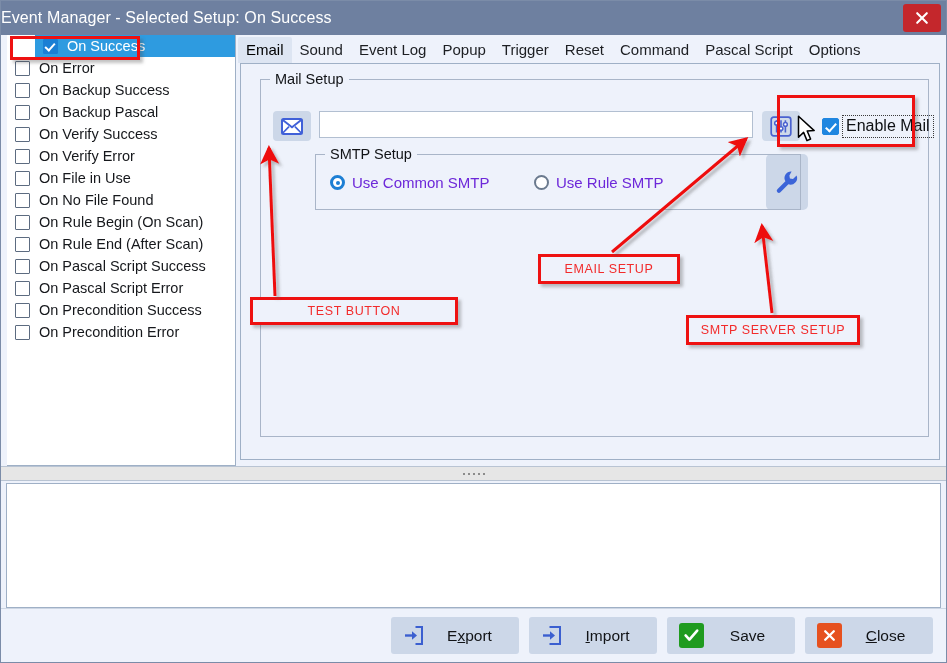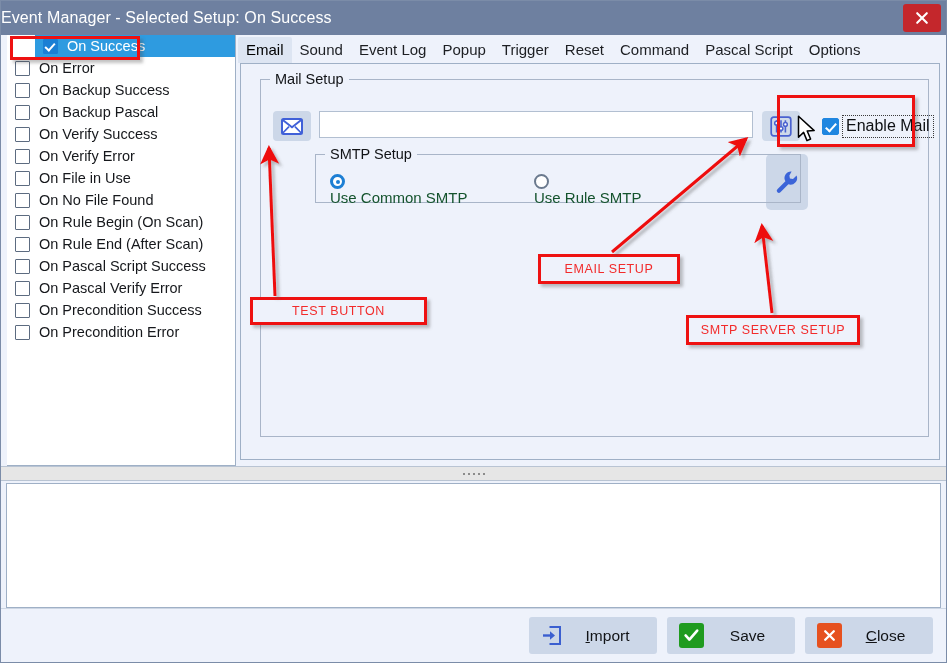--- a/index.html
+++ b/index.html
@@ -180,21 +180,21 @@
     color: #111316;
     white-space: nowrap;
   }
 
   #gb-mail {
     left: 11px; top: 15px;
     width: 669px; height: 358px; margin-left: 8px;
   }
   #gb-smtp {
     left: 54px; top: 74px;
-    width: 486px; height: 49px;
+    width: 486px; height: 56px;
   }
 
   
   .icon-btn {
     position: absolute;
     background: #ccd7e8;
     border-radius: 4px;
     display: flex;
     align-items: center;
     justify-content: center;
@@ -216,25 +216,25 @@
     padding: 0 5px;
     color: #111;
     outline: none;
     font-family: "Liberation Sans", sans-serif;
   }
 
   
   .radio-item {
     position: absolute;
     display: flex;
+    align-items: center;
     font-size: 15px;
-    color: #14532d;
+    color: #6d28d9;
     cursor: pointer;
     white-space: nowrap;
-    flex-direction: column;
   }
   #radio-common { left: 14px; top: 19px; }
   #radio-rule   { left: 218px; top: 19px; }
   .radio-dot {
     width: 15px; height: 15px;
     border-radius: 50%;
     border: 2px solid #6b7a8e;
     background: #fff;
     margin-right: 7px;
     box-sizing: border-box;
@@ -386,21 +386,21 @@
     letter-spacing: 0.6px;
     display: flex;
     align-items: center;
     justify-content: center;
     box-shadow: 3px 3px 3px rgba(80,80,80,0.35);
     white-space: nowrap;
   }
   #an-box-onsuccess { left: 10px; top: 36px; width: 130px; height: 24px; }
   #an-box-enable    { left: 777px; top: 95px; width: 138px; height: 52px; }
 
-  #an-lbl-test  { left: 250px; top: 297px; width: 177px; height: 28px; }
+  #an-lbl-test  { left: 250px; top: 297px; width: 208px; height: 28px; }
   #an-lbl-email { left: 538px; top: 254px; width: 142px; height: 30px; }
   #an-lbl-smtp  { left: 686px; top: 315px; width: 174px; height: 30px; }
 
   #cursor {
     position: absolute;
     left: 797px; top: 115px;
     z-index: 60;
     pointer-events: none;
   }
 </style>
@@ -460,21 +460,21 @@
         <div class="event-row">
           <span class="evt-check"></span>
           <span>On Rule End (After Scan)</span>
         </div>
         <div class="event-row">
           <span class="evt-check"></span>
           <span>On Pascal Script Success</span>
         </div>
         <div class="event-row">
           <span class="evt-check"></span>
-          <span>On Pascal Verify Error</span>
+          <span>On Pascal Script Error</span>
         </div>
         <div class="event-row">
           <span class="evt-check"></span>
           <span>On Precondition Success</span>
         </div>
         <div class="event-row">
           <span class="evt-check"></span>
           <span>On Precondition Error</span>
         </div>
       </div>
@@ -551,20 +551,30 @@
         <i></i>
         <i></i>
         <i></i>
         <i></i>
     </span>
   </div>
 
   <div id="lower"></div>
 
   <div id="footer">
+      <button class="footer-btn">
+        <span style="display: flex;">
+          <svg width="21" height="21" viewBox="0 0 21 21">
+            <path d="M12.5,2 H19 V19 H12.5" fill="none" stroke="#3b5fd0" stroke-width="2"></path>
+            <path d="M2,10.5 H12" stroke="#3b5fd0" stroke-width="2.4"></path>
+            <path d="M9,6.2 L14,10.5 L9,14.8 z" fill="#3b5fd0"></path>
+          </svg>
+        </span>
+        <span class="fb-label">E<u>x</u>port</span>
+      </button>
       <button class="footer-btn">
         <span style="display: flex;">
           <svg width="21" height="21" viewBox="0 0 21 21">
             <path d="M8.5,2 H19 V19 H8.5" fill="none" stroke="#3b5fd0" stroke-width="2"></path>
             <path d="M2,10.5 H12" stroke="#3b5fd0" stroke-width="2.4"></path>
             <path d="M9,6.2 L14,10.5 L9,14.8 z" fill="#3b5fd0"></path>
           </svg>
         </span>
         <span class="fb-label"><u>I</u>mport</span>
       </button>

